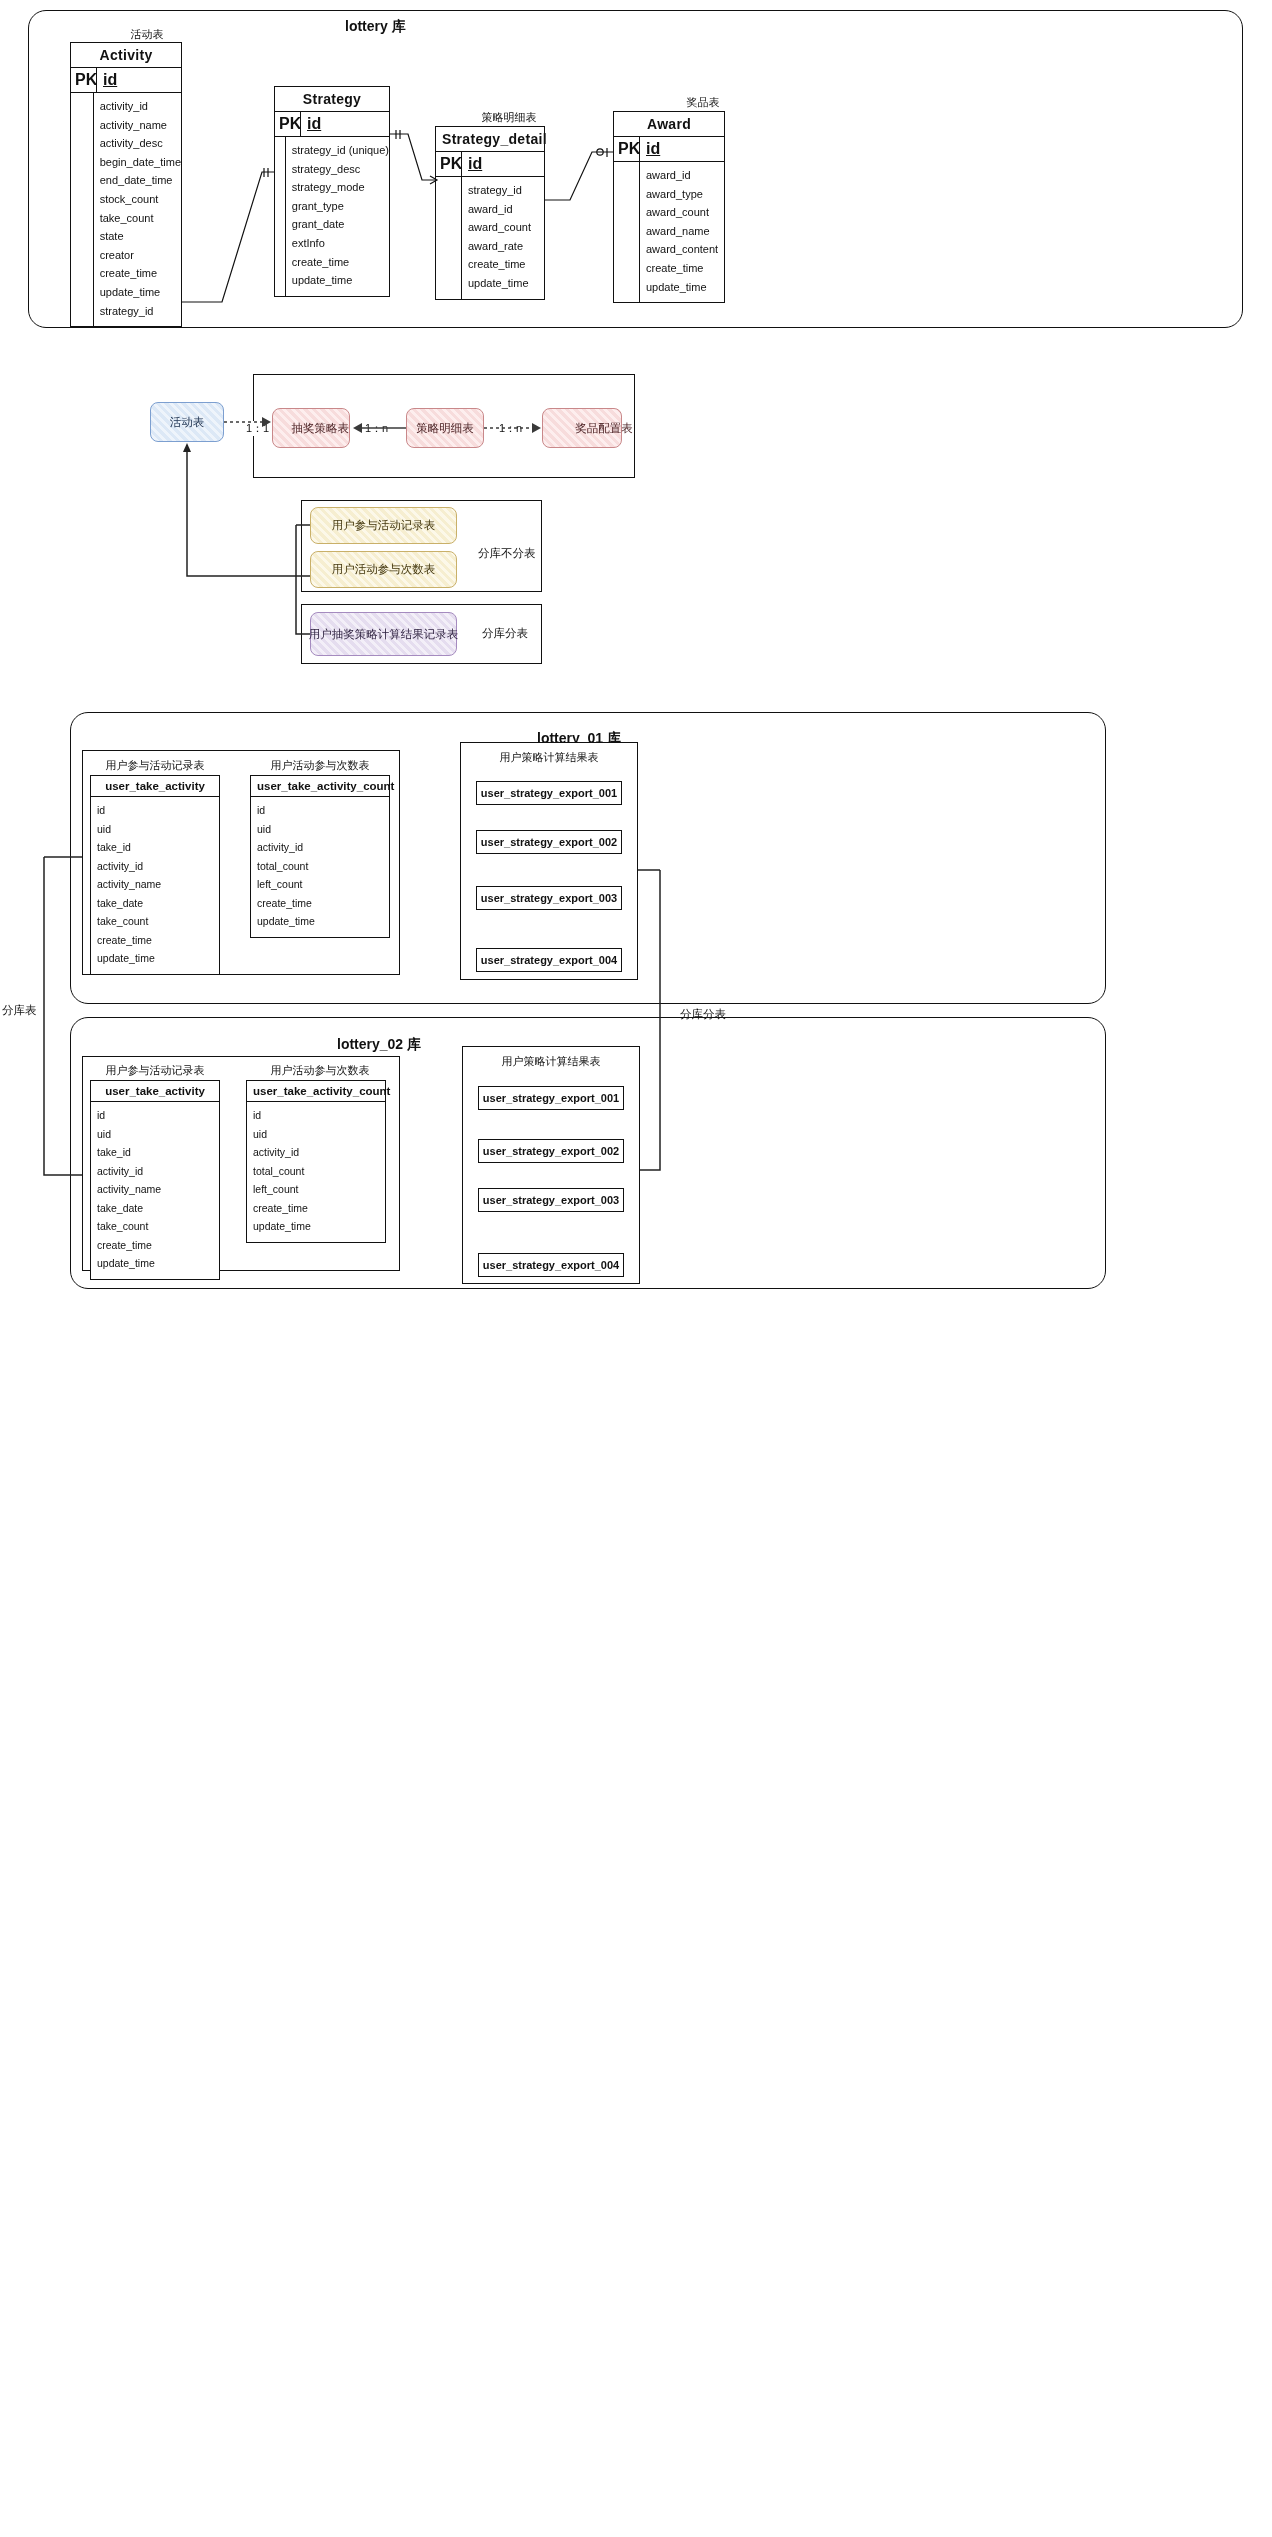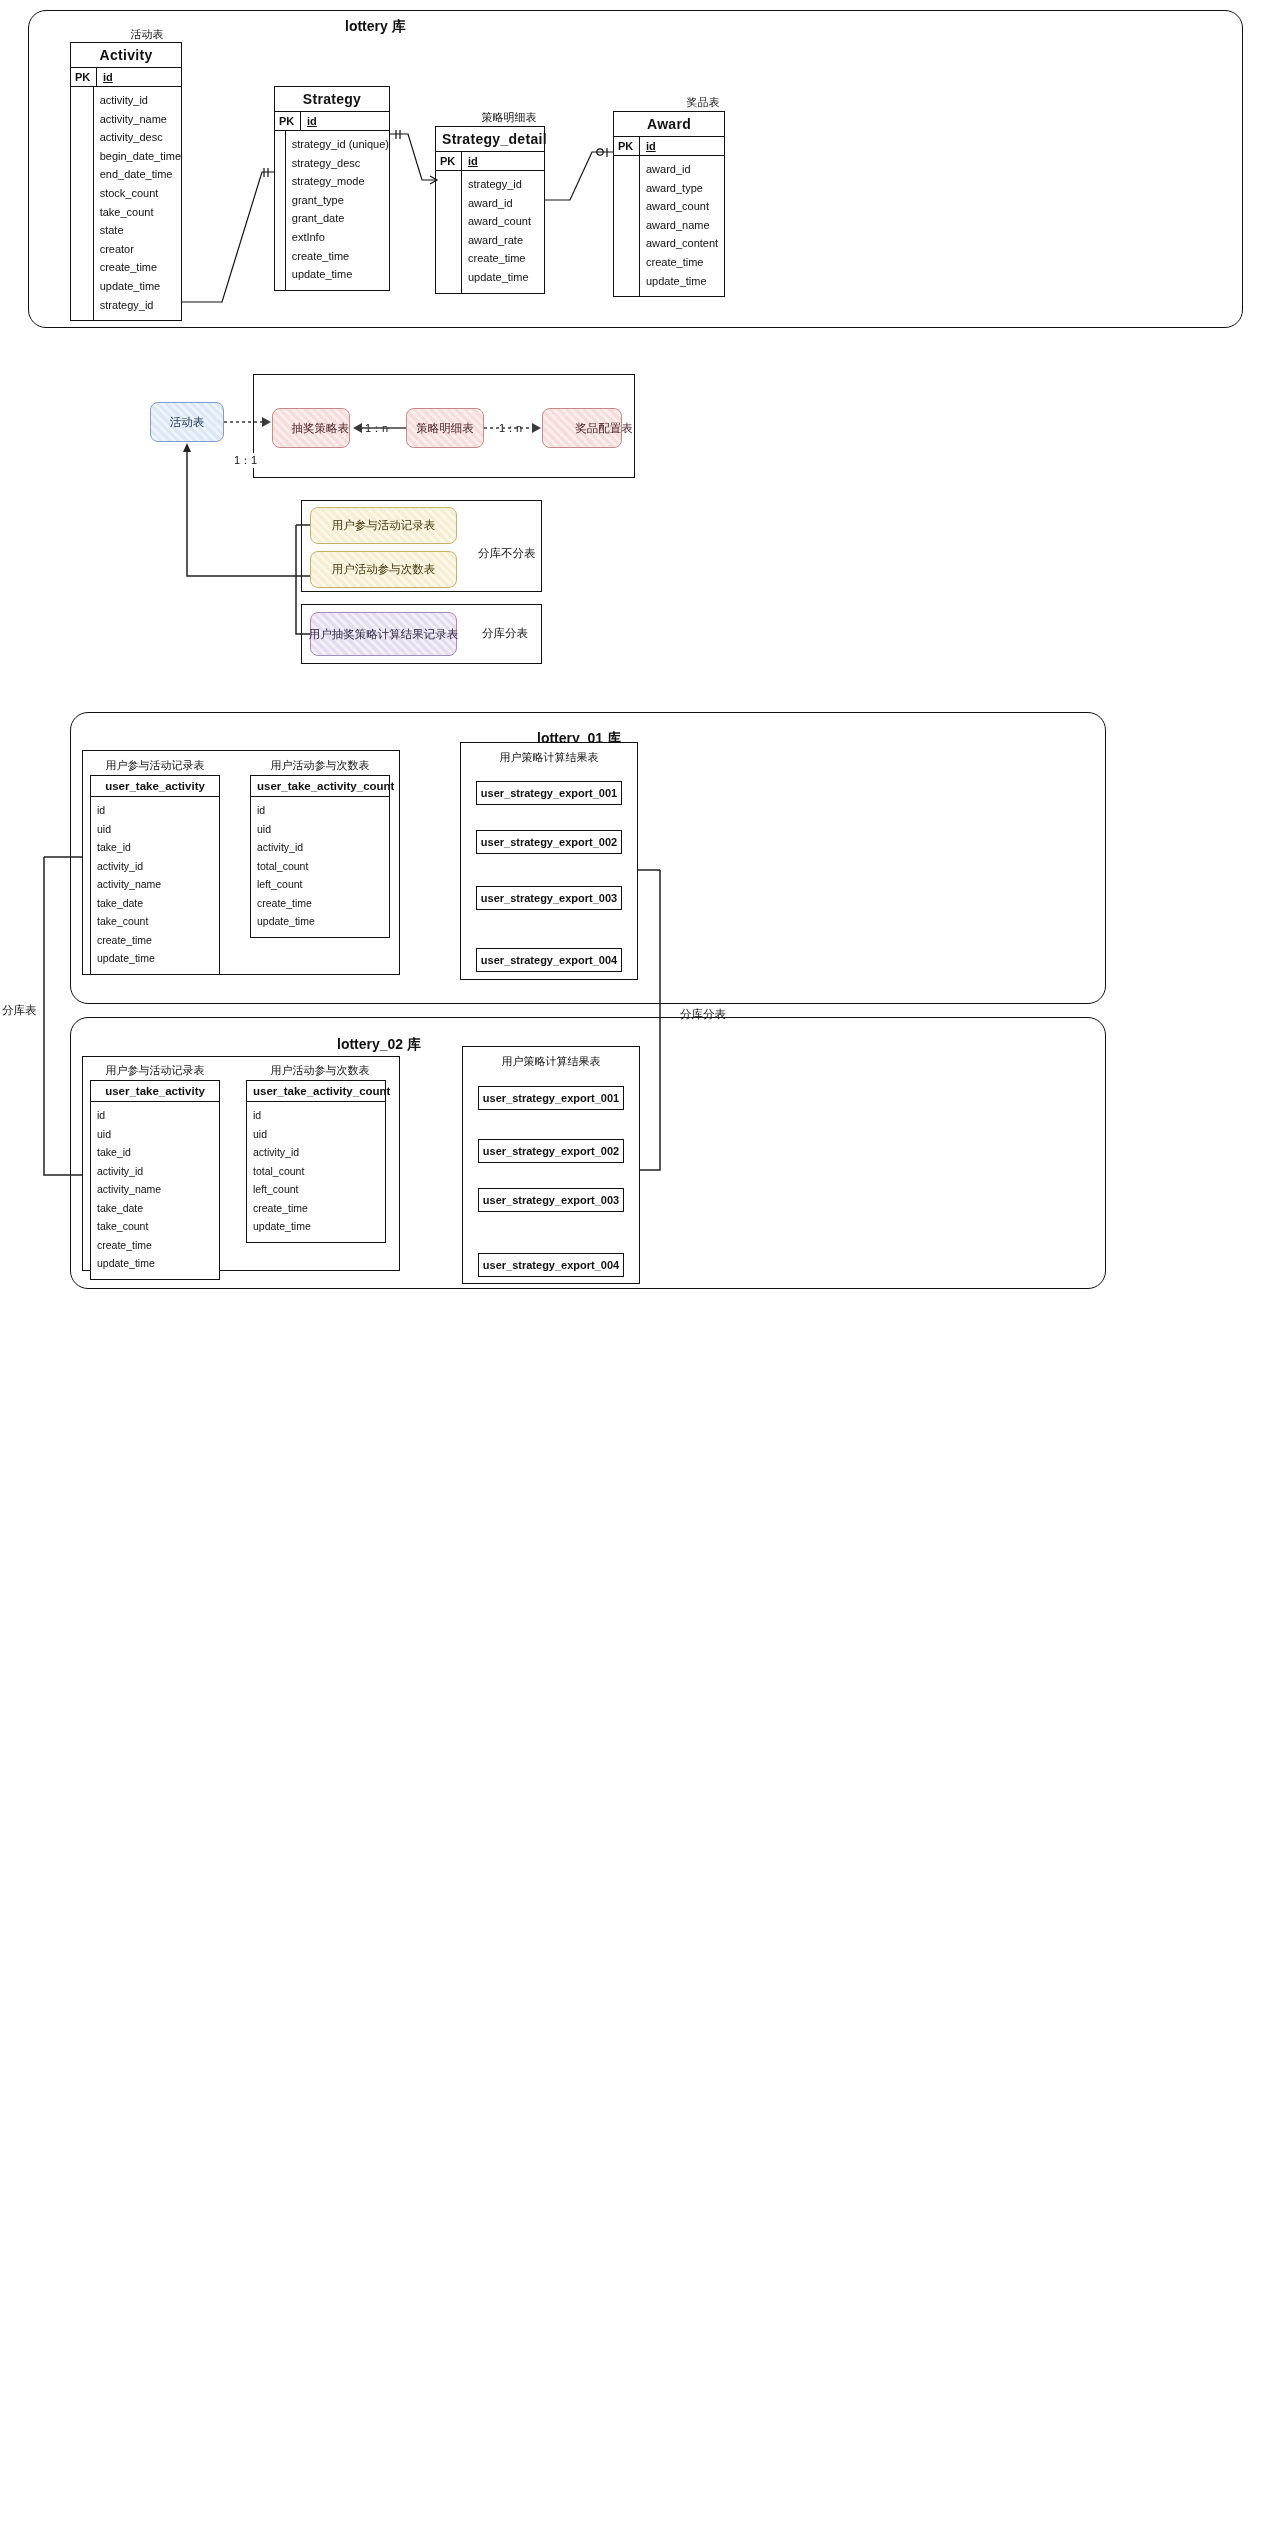--- a/index.html
+++ b/index.html
@@ -14,21 +14,21 @@
 
   
   .er-cap { position:absolute; font-size:11px; text-align:center; color:#111; white-space:nowrap; }
   .er { position:absolute; border:1.3px solid #111; background:#fff; }
   .er .er-title {
     border-bottom:1.3px solid #111;
     text-align:center; font-weight:bold; font-size:14px;
     padding:4px 6px; letter-spacing:.3px;
   }
   .er .er-pkrow {
-    display:flex; border-bottom:1.3px solid #111; font-size:11px;
+    display:flex; border-bottom:1.3px solid #111; font-size:16px;
   }
   .er .er-pkrow .pk {
     width:26px; border-right:1.3px solid #111; font-weight:bold;
     padding:3px 0 3px 4px;
   }
   .er .er-pkrow .pkname { padding:3px 0 3px 6px; text-decoration:underline; font-weight:bold; }
   .er .er-body { display:flex; }
   .er .er-gutter { width:26px; border-right:1.3px solid #111; }
   .er .er-fields { flex:1; padding:4px 0 6px 6px; }
   .er .er-fields div { font-size:11px; line-height:18.6px; white-space:nowrap; }
@@ -208,21 +208,21 @@
 </div>
 
 <div class="flow red" style="left:406px; top:408px; width:78px; height:40px;">
   <span>策略明细表</span>
 </div>
 
 <div class="flow red" style="left:542px; top:408px; width:80px; height:40px;padding-left:44px;">
   <span>奖品配置表</span>
 </div>
 
-<div class="rel-label" style="left:233px; top:421px;margin-top:32px;">1：1</div>
+<div class="rel-label" style="left:245px; top:421px;">1：1</div>
 <div class="rel-label" style="left:364px; top:421px;">1：n</div>
 <div class="rel-label" style="left:498px; top:421px;">1：n</div>
 
 <div class="plain-box" style="left:301px; top:500px; width:241px; height:92px;"></div>
 <div class="flow yellow" style="left:310px; top:507px; width:147px; height:37px;">
   <span>用户参与活动记录表</span>
 </div>
 <div class="flow yellow" style="left:310px; top:551px; width:147px; height:37px;">
   <span>用户活动参与次数表</span>
 </div>

